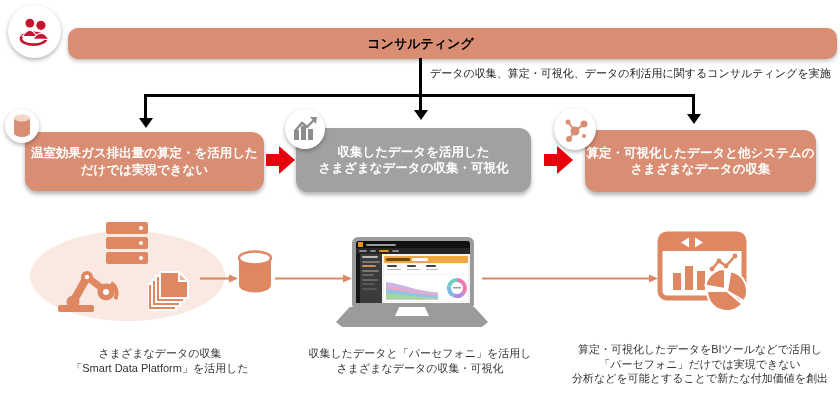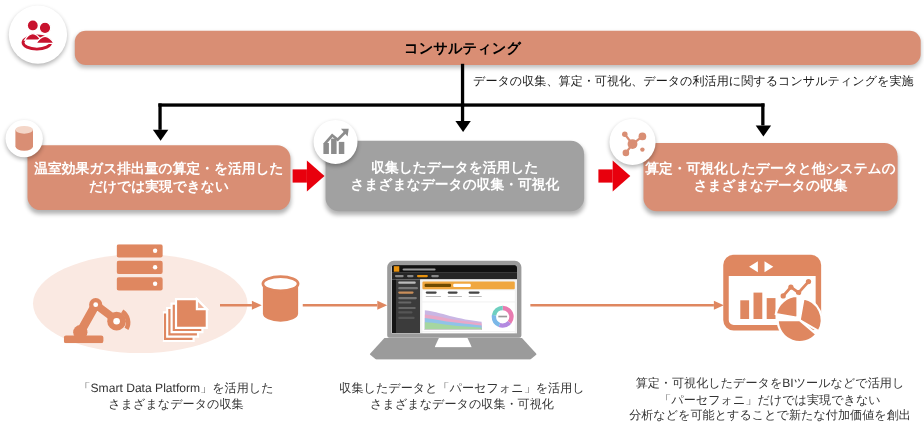--- a/index.html
+++ b/index.html
@@ -307,22 +307,22 @@
         <circle cx="63" cy="30" r="2.4" class="f-o"></circle>
       <circle cx="70" cy="35" r="2.4" class="f-o"></circle>
         <circle cx="79" cy="25" r="2.4" class="f-o"></circle>
       <path d="M71,60 L74.5,40.3 A20,20 0 0 1 88.3,70 Z" class="f-o" stroke="#fff" stroke-width="2"></path>
       <path d="M71,60 L86.3,72.9 A20,20 0 0 1 51,60 Z" class="f-o" stroke="#fff" stroke-width="2"></path>
       <path d="M71,60 L51.3,56.5 A20,20 0 0 1 71,40 Z" transform="translate(-2,-2)" class="f-o" stroke="#fff" stroke-width="2"></path>
     </svg>
   </div>
 
   <div class="abs caption" style="left:25px;top:346px;width:270px;">
+    <div>さまざまなデータの収集</div>
     <div>「Smart Data Platform」を活用した</div>
-    <div>さまざまなデータの収集</div>
   </div>
   <div class="abs caption" style="left:285px;top:346px;width:270px;font-family:Liberation Serif, serif;">
     <div>収集したデータと「パーセフォニ」を活用し</div>
     <div>さまざまなデータの収集・可視化</div>
   </div>
   <div class="abs caption" style="left:558px;top:342px;width:284px;">
     <div>算定・可視化したデータをBIツールなどで活用し</div>
     <div>「パーセフォニ」だけでは実現できない</div>
     <div>分析などを可能とすることで新たな付加価値を創出</div>
   </div>

